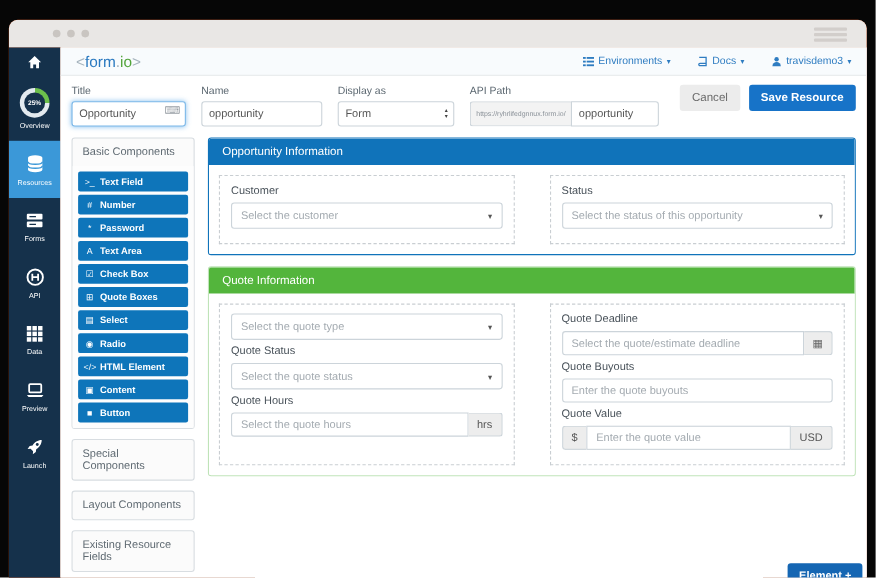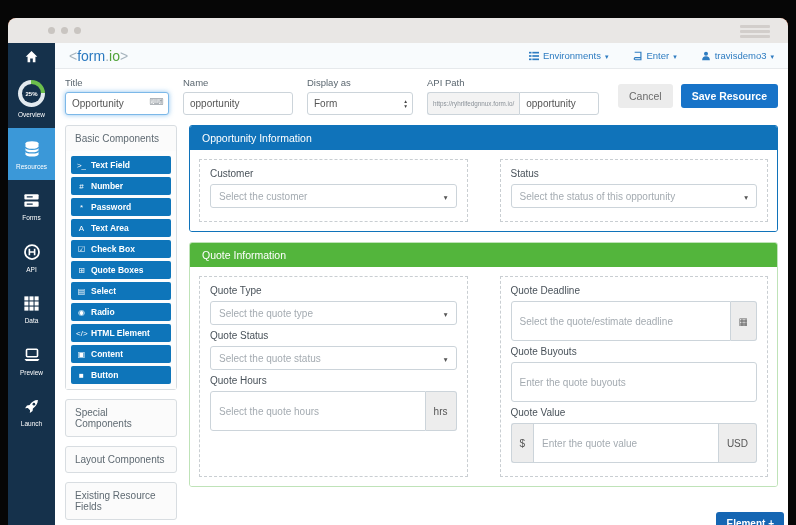--- a/index.html
+++ b/index.html
@@ -54,21 +54,21 @@
   .inp-wrap.focused .tinput { border-color:#7cb8e8; box-shadow:0 0 5px rgba(102,175,233,.75); }
   .kbd-ico { position:absolute; right:5px; top:5px; font-size:10px; color:#9aa0a6; line-height:1; }
   .kbd-ico::after { content:"⌨"; }
   .sel-fake { height:23px; border:1px solid #ccd4da; border-radius:3px; display:flex; align-items:center;
               justify-content:space-between; padding:0 5px 0 6px; font-size:10px; color:#555; background:#fff; cursor:pointer; }
   .stepper { display:flex; flex-direction:column; line-height:4.5px; font-size:5.5px; color:#444; }
   .api-group { display:flex; }
   .api-prefix { background:#f3f3f3; border:1px solid #ccd4da; border-right:none; border-radius:3px 0 0 3px;
                 display:flex; align-items:center; padding:0 5px; font-size:6.3px; color:#8a9198; }
   .api-group .tinput { border-radius:0 3px 3px 0; width:80px; }
-  .btn-row { margin-left:auto; display:flex; gap:8px; align-items:center; }
+  .btn-row { margin-left:auto; display:flex; gap:8px; align-items:flex-start; }
   .btn { height:24px; border:none; border-radius:3px; font-size:10.5px; padding:0 11px; cursor:pointer;
          font-family:inherit; }
   .btn-cancel { background:#ececec; color:#6b6b6b; }
   .btn-save { background:#1773c8; color:#fff; font-weight:700; }
 
   
   .builder { display:flex; gap:12px; align-items:flex-start; }
   .comp-col { width:112px; flex-shrink:0; }
   .panel { border:1px solid #d8dde1; border-radius:3px; margin-bottom:9px; background:#fbfbfb; }
   .panel-h { padding:7px 9px; font-size:10px; color:#5f6a72; cursor:pointer; }
@@ -84,21 +84,21 @@
   .fpanel-primary { border:1px solid #1073ba; } .fpanel-primary .hd { background:#1073ba; }
   .fpanel-success { border:1px solid #bfe3b8; } .fpanel-success .hd { background:#53b53c; }
   .p-body { padding:9px; background:#fff; }
   .two-col { display:flex; gap:32px; }
   .drop-col { flex:1; min-width:0; border:1px dashed #c9ced2; padding:8px 10px 13px; }
   .field + .field { margin-top:5px; }
   .f-label { font-size:10px; color:#49525a; margin-bottom:5px; }
   .sel { height:24px; border:1px solid #ccd4da; border-radius:3px; display:flex; align-items:center;
          justify-content:space-between; padding:0 8px; color:#a4abb1; font-size:10px; background:#fff; cursor:pointer; }
   .sel .caret::after { content:"▾"; font-size:7.5px; color:#555; }
-  .igroup { display:flex; height:40px; }
+  .igroup { display:flex; height:22px; }
   .igroup input { flex:1; min-width:0; border:1px solid #ccd4da; padding:0 8px; font-size:10px; color:#555;
                   outline:none; border-radius:3px; font-family:inherit; }
   .igroup input::placeholder { color:#a4abb1; }
   .igroup.has-suffix input { border-radius:3px 0 0 3px; }
   .igroup.has-prefix input { border-radius:0; }
   .addon { background:#ededed; border:1px solid #ccd4da; display:flex; align-items:center; padding:0 8px;
            font-size:10px; color:#555; }
   .addon.sfx { border-left:none; border-radius:0 3px 3px 0; }
   .addon.pfx { border-right:none; border-radius:3px 0 0 3px; }
   .cal-ico::after { content:"▦"; font-size:10px; color:#666; }
@@ -241,21 +241,21 @@
             </span>
             <span>Environments</span>
             <span class="nav-caret"></span>
           </div>
           <div class="nav-link">
             <span>
               <svg width="10" height="10" viewBox="0 0 12 12">
                   <path d="M2 1.5 h7.5 v9 H2.8 a1.3 1.3 0 0 1 0-2.6 H9" fill="none" stroke="#2e7cc1" stroke-width="1.4"></path>
                 </svg>
             </span>
-            <span>Enter</span>
+            <span>Docs</span>
             <span class="nav-caret"></span>
           </div>
           <div class="nav-link">
             <span>
               <svg width="10" height="10" viewBox="0 0 12 12">
                   <circle cx="6" cy="3.4" r="2.4" fill="#2e7cc1"></circle>
                   <path d="M1.4 11 a4.6 4.6 0 0 1 9.2 0 Z" fill="#2e7cc1"></path>
                 </svg>
             </span>
             <span>travisdemo3</span>
@@ -391,21 +391,20 @@
                 </div>
               </div>
             </section>
 
             <section class="fpanel fpanel-success">
               <div class="hd">Quote Information</div>
               <div class="p-body">
                 <div class="two-col">
                   <div class="drop-col">
                     <div class="field">
-                      <div class="f-label">Quote Type</div>
                       <div class="sel">
                         <span>Select the quote type</span>
                         <span class="caret"></span>
                       </div>
                     </div>
                     <div class="field">
                       <div class="f-label">Quote Status</div>
                       <div class="sel">
                         <span>Select the quote status</span>
                         <span class="caret"></span>

